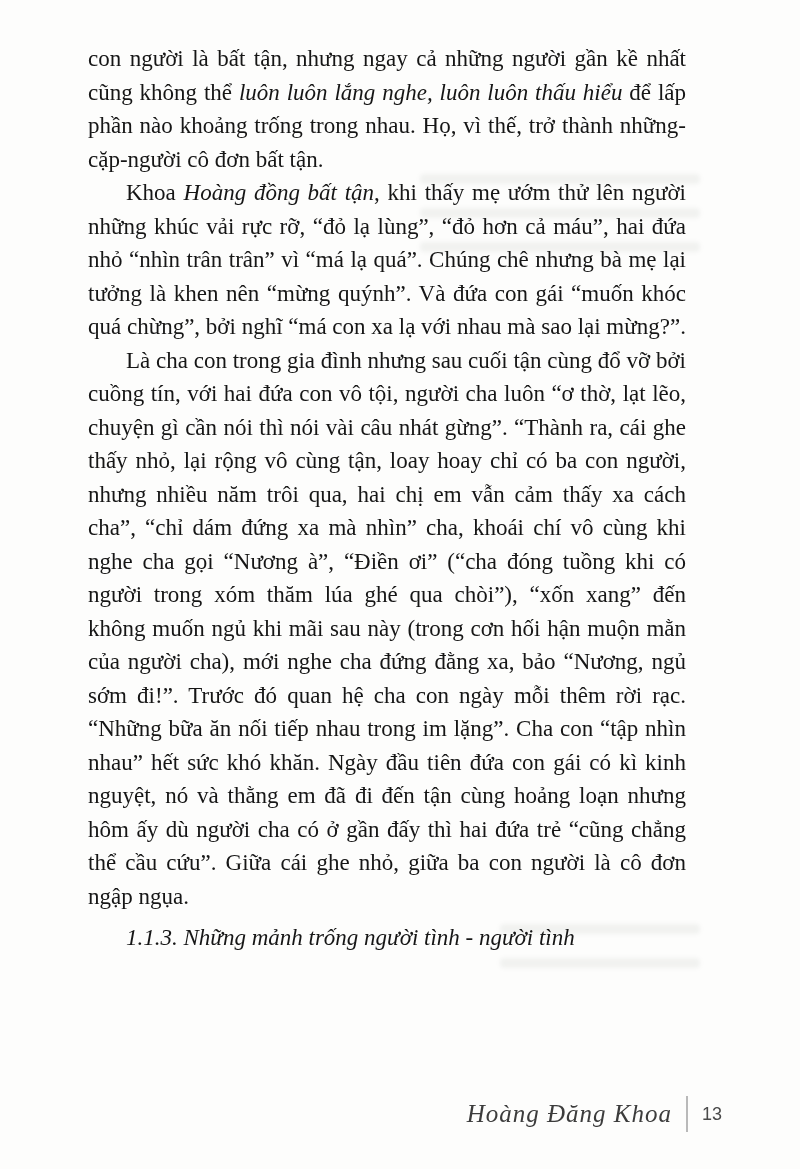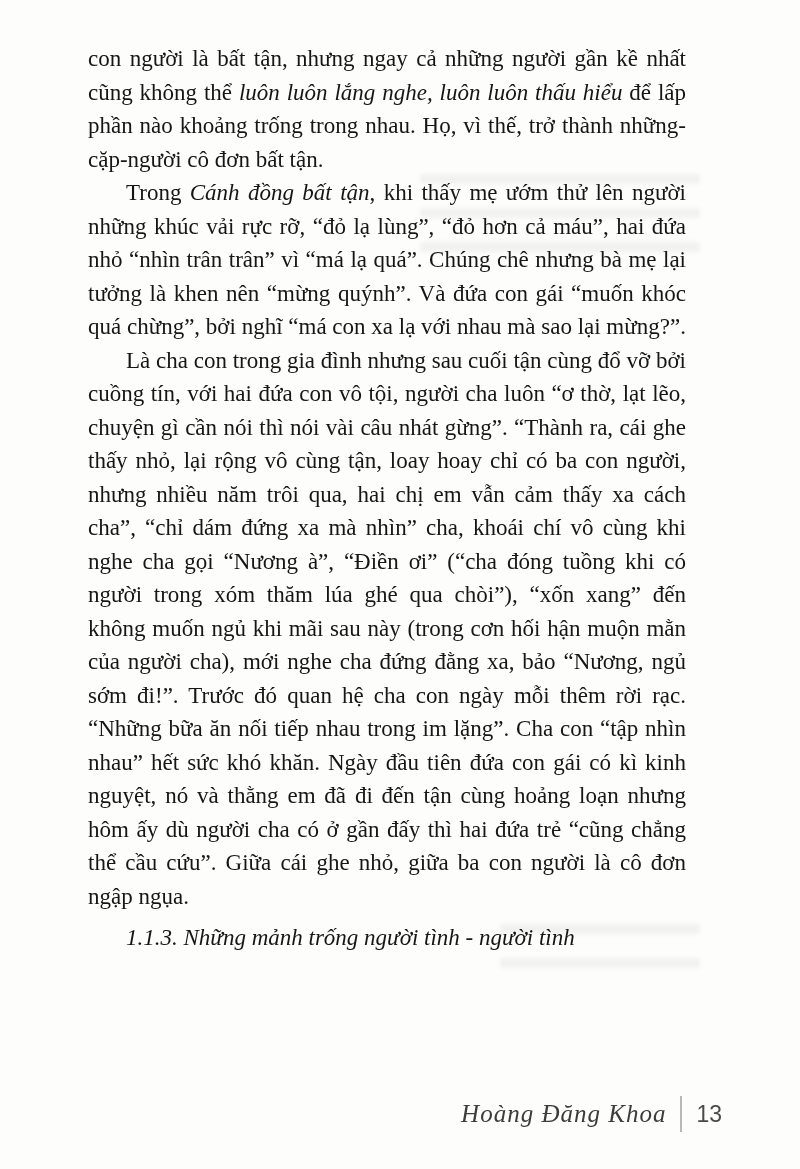--- a/index.html
+++ b/index.html
@@ -27,39 +27,39 @@
     display:flex;align-items:center;gap:14px;
   }
   .author{
     font-family:"Liberation Serif","DejaVu Serif",serif;
     font-style:italic;font-size:25px;color:#3c3c3c;
     letter-spacing:1px;
   }
   .footer-divider{width:2px;height:36px;background:#b9b9b9;}
   .page-number{
     font-family:"Liberation Sans","DejaVu Sans",sans-serif;
-    font-size:23px;color:#4a4a4a;
+    font-size:18px;color:#4a4a4a;
   }
 </style>
 </head>
 <body>
 
 <div class="bleed" style="left:420px;top:150px;width:280px;">
   <div class="stripe"></div>
     <div class="stripe"></div>
     <div class="stripe"></div>
 </div>
 <div class="bleed" style="left:500px;top:900px;width:200px;">
   <div class="stripe"></div>
     <div class="stripe"></div>
 </div>
 
 <div class="page-body">
     <p class="paragraph flush"><span>con người là bất tận, nhưng ngay cả những người gần kề nhất cũng không thể </span><span class="it">luôn luôn lắng nghe, luôn luôn thấu hiểu</span><span> để lấp phần nào khoảng trống trong nhau. Họ, vì thế, trở thành những-cặp-người cô đơn bất tận.</span></p>
-    <p class="paragraph"><span>Trong </span><span class="it">Cánh đồng bất tận</span><span>, khi thấy mẹ ướm thử lên người những khúc vải rực rỡ, “đỏ lạ lùng”, “đỏ hơn cả máu”, hai đứa nhỏ “nhìn trân trân” vì “má lạ quá”. Chúng chê nhưng bà mẹ lại tưởng là khen nên “mừng quýnh”. Và đứa con gái “muốn khóc quá chừng”, bởi nghĩ “má con xa lạ với nhau mà sao lại mừng?”.</span></p>
+    <p class="paragraph"><span>Khoa </span><span class="it">Hoàng đồng bất tận</span><span>, khi thấy mẹ ướm thử lên người những khúc vải rực rỡ, “đỏ lạ lùng”, “đỏ hơn cả máu”, hai đứa nhỏ “nhìn trân trân” vì “má lạ quá”. Chúng chê nhưng bà mẹ lại tưởng là khen nên “mừng quýnh”. Và đứa con gái “muốn khóc quá chừng”, bởi nghĩ “má con xa lạ với nhau mà sao lại mừng?”.</span></p>
     <p class="paragraph"><span>Là cha con trong gia đình nhưng sau cuối tận cùng đổ vỡ bởi cuồng tín, với hai đứa con vô tội, người cha luôn “ơ thờ, lạt lẽo, chuyện gì cần nói thì nói vài câu nhát gừng”. “Thành ra, cái ghe thấy nhỏ, lại rộng vô cùng tận, loay hoay chỉ có ba con người, nhưng nhiều năm trôi qua, hai chị em vẫn cảm thấy xa cách cha”, “chỉ dám đứng xa mà nhìn” cha, khoái chí vô cùng khi nghe cha gọi “Nương à”, “Điền ơi” (“cha đóng tuồng khi có người trong xóm thăm lúa ghé qua chòi”), “xốn xang” đến không muốn ngủ khi mãi sau này (trong cơn hối hận muộn mằn của người cha), mới nghe cha đứng đằng xa, bảo “Nương, ngủ sớm đi!”. Trước đó quan hệ cha con ngày mỗi thêm rời rạc. “Những bữa ăn nối tiếp nhau trong im lặng”. Cha con “tập nhìn nhau” hết sức khó khăn. Ngày đầu tiên đứa con gái có kì kinh nguyệt, nó và thằng em đã đi đến tận cùng hoảng loạn nhưng hôm ấy dù người cha có ở gần đấy thì hai đứa trẻ “cũng chẳng thể cầu cứu”. Giữa cái ghe nhỏ, giữa ba con người là cô đơn ngập ngụa.</span></p>
     <p class="heading"><span class="it">1.1.3. Những mảnh trống người tình - người tình</span></p>
   </div>
 
 <div class="page-footer">
   <span class="author">Hoàng Đăng Khoa</span>
   <span class="footer-divider"></span>
   <span class="page-number">13</span>
 </div>
 

